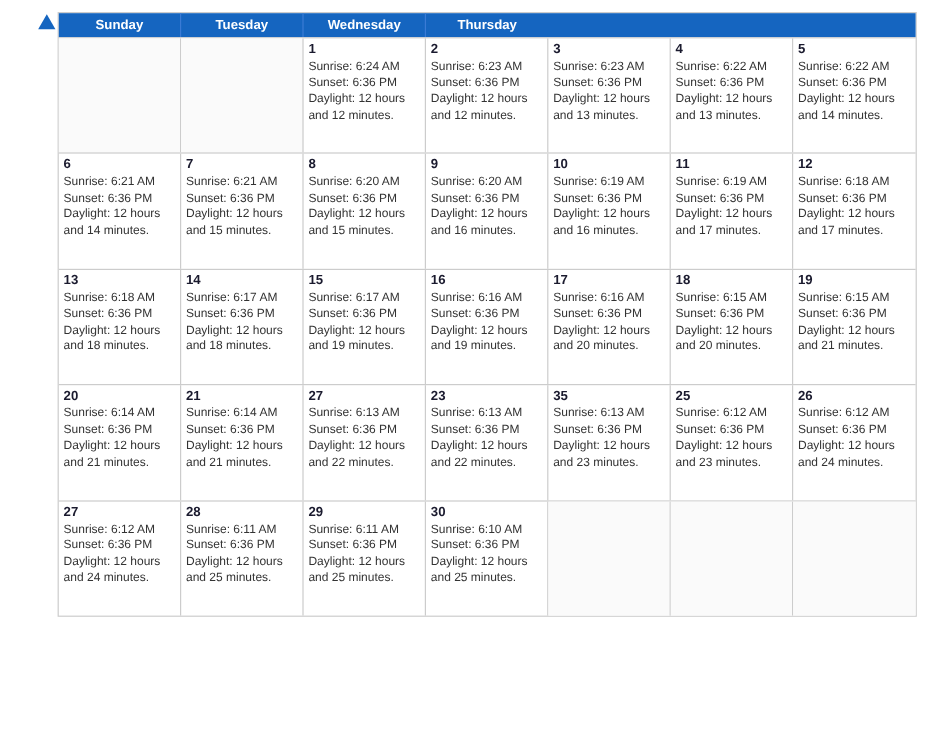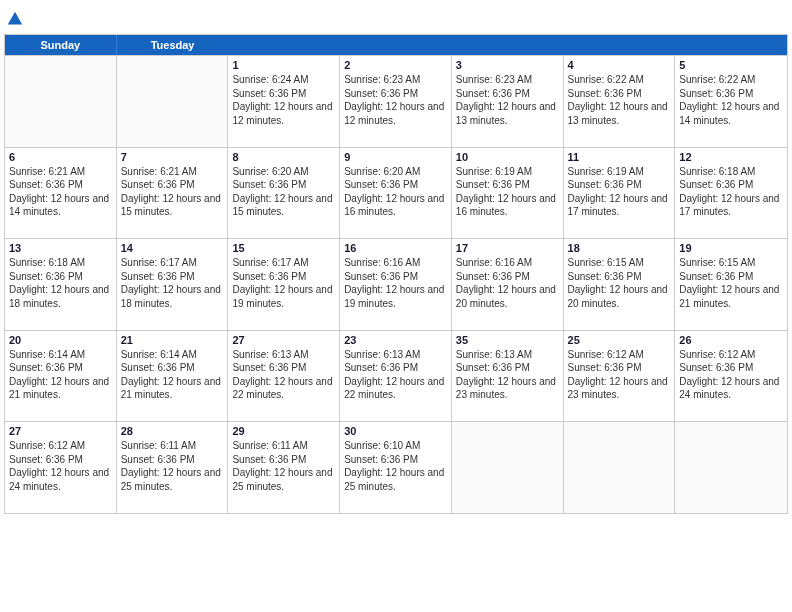--- a/index.html
+++ b/index.html
@@ -6,23 +6,23 @@
     body {
       font-family: Arial, sans-serif;
       background: #fff;
       width: 792px;
       height: 612px;
       overflow: hidden;
     }
     .page {
       width: 792px;
       height: 524px;
-      padding: 10px 4px;
-      display: flex;
-      flex-direction: column;
+      padding: 10px 28px;
+      display: flex;
+      flex-direction: row;
     }
     .header {
       display: flex;
       justify-content: space-between;
       align-items: flex-start;
       margin-bottom: 6px;
     }
     .logo {
       display: flex;
       align-items: center;
@@ -132,20 +132,22 @@
     <div class="title-block">
       <div class="month-title"></div>
       <div class="location"></div>
     </div>
   </div>
 
   <div class="calendar">
     <div class="cal-header" id="cal-header">
         <div class="cal-header-cell">Sunday</div>
         <div class="cal-header-cell">Tuesday</div>
+        <div class="cal-header-cell">Wednesday</div>
+        <div class="cal-header-cell">Thursday</div>
       </div>
     <div class="cal-body" id="cal-body">
         <div class="cal-row">
           <div class="cal-cell empty"></div>
           <div class="cal-cell empty"></div>
           <div class="cal-cell">
             <div class="day-num">1</div>
             <div class="cell-info">Sunrise: 6:24 AM<br>Sunset: 6:36 PM<br>Daylight: 12 hours and 12 minutes.</div>
           </div>
           <div class="cal-cell">

